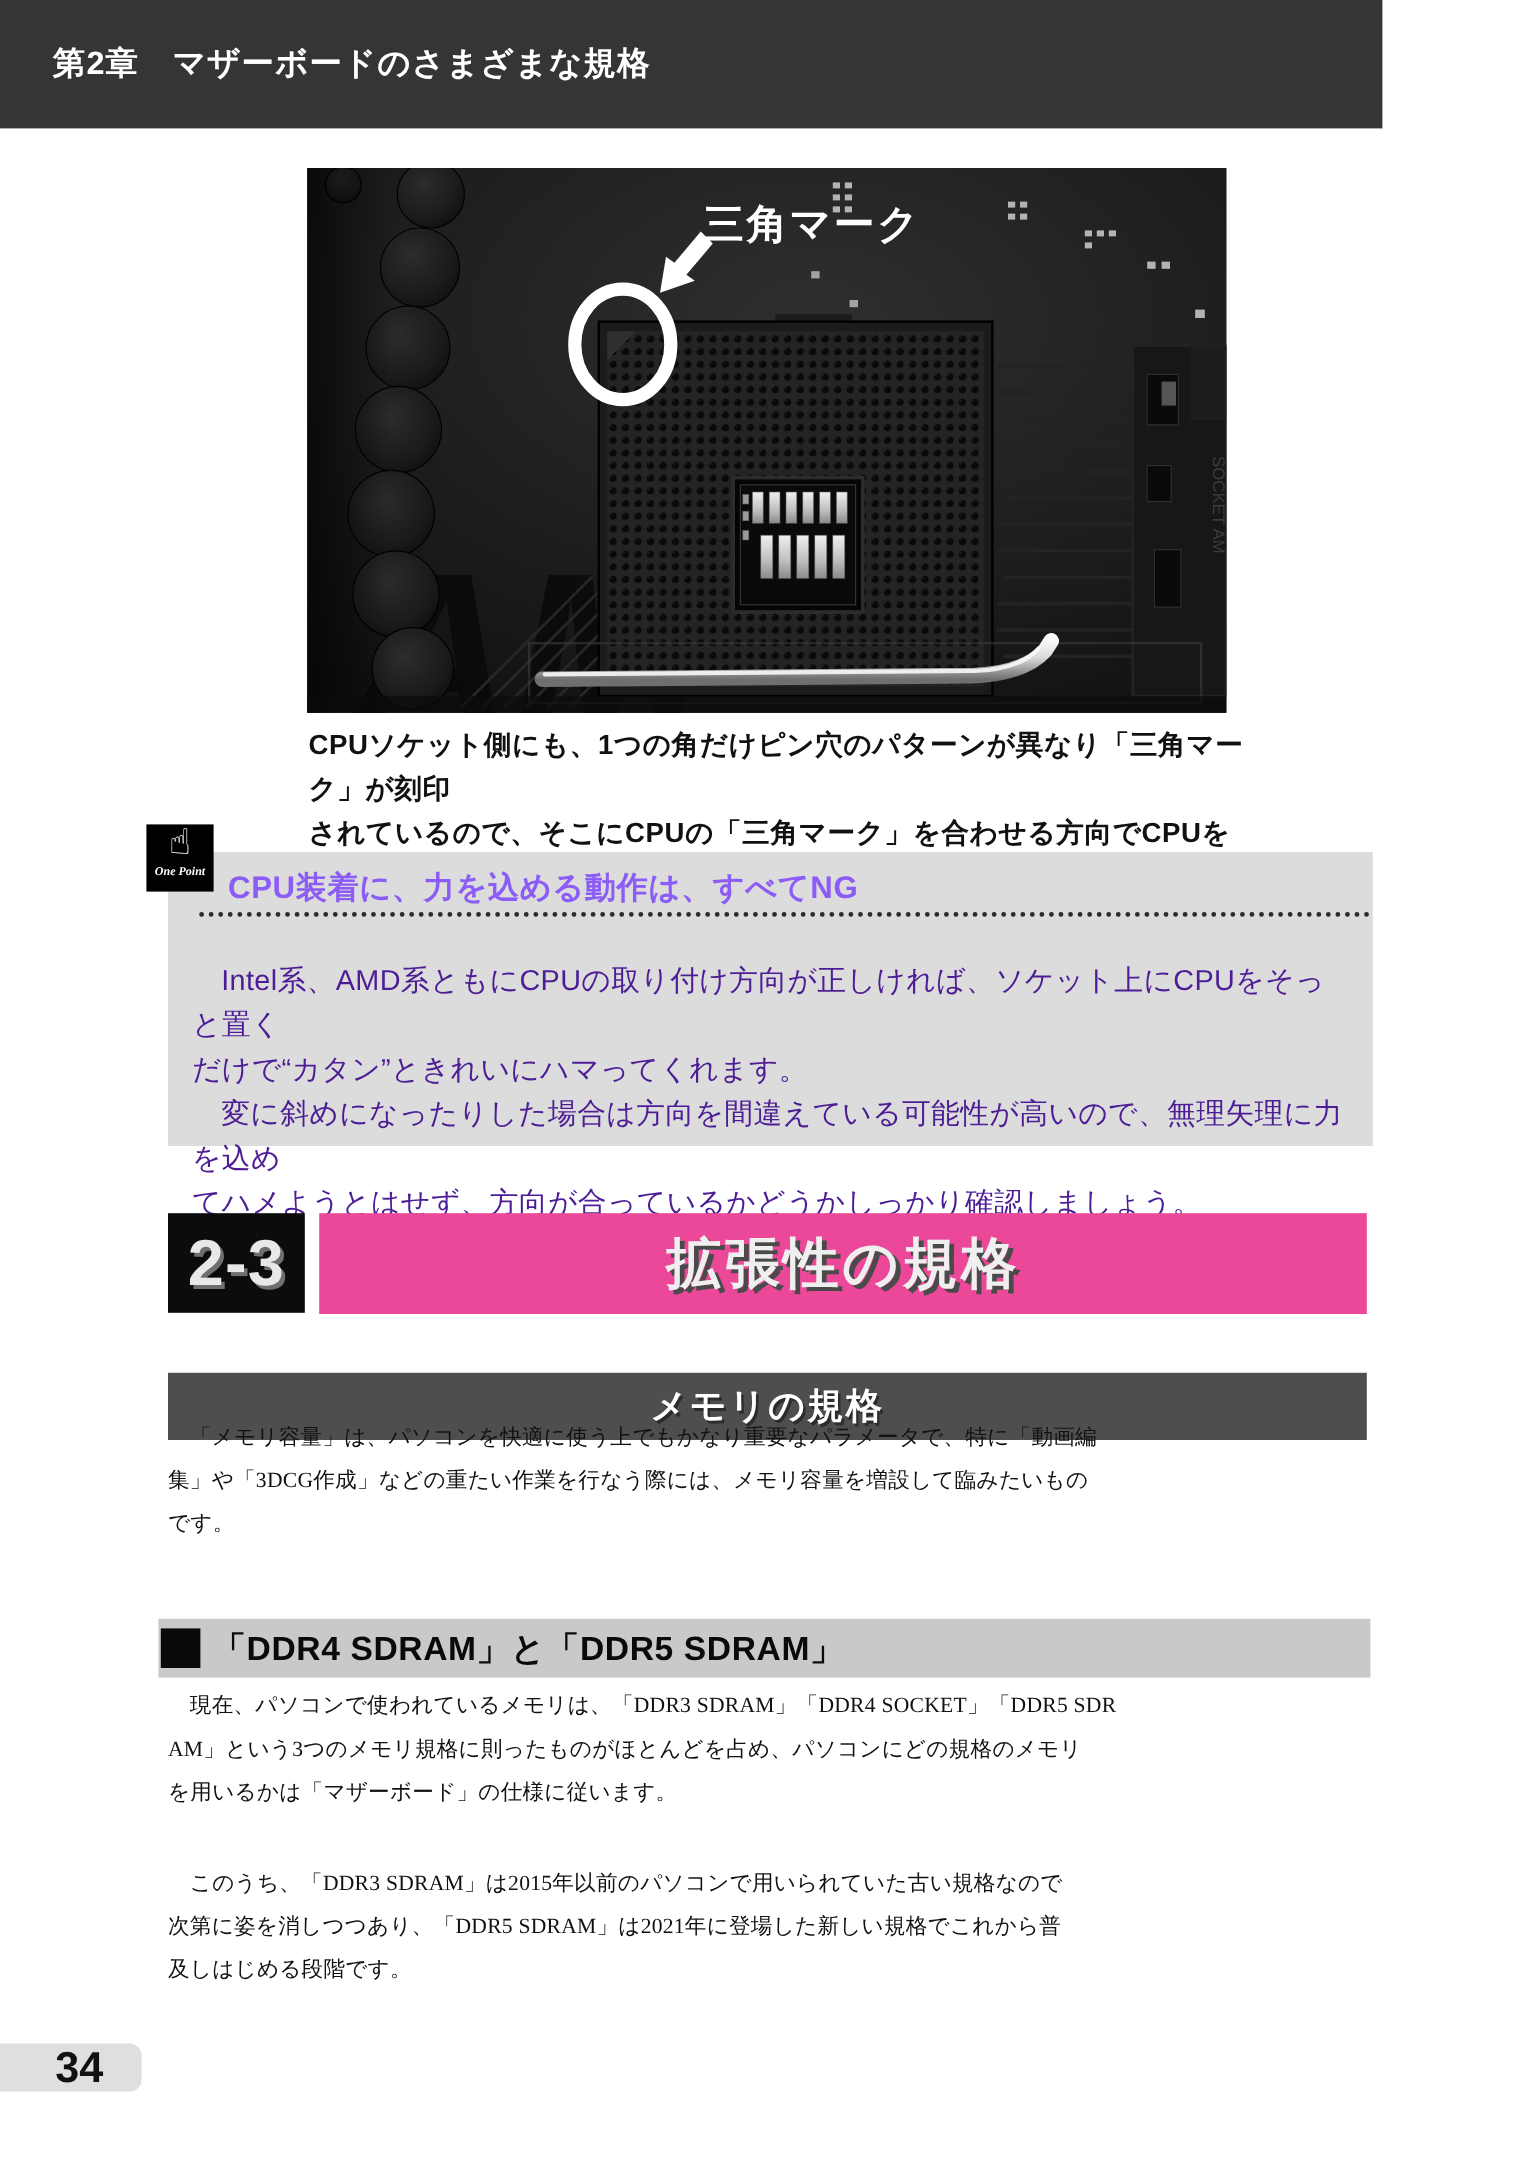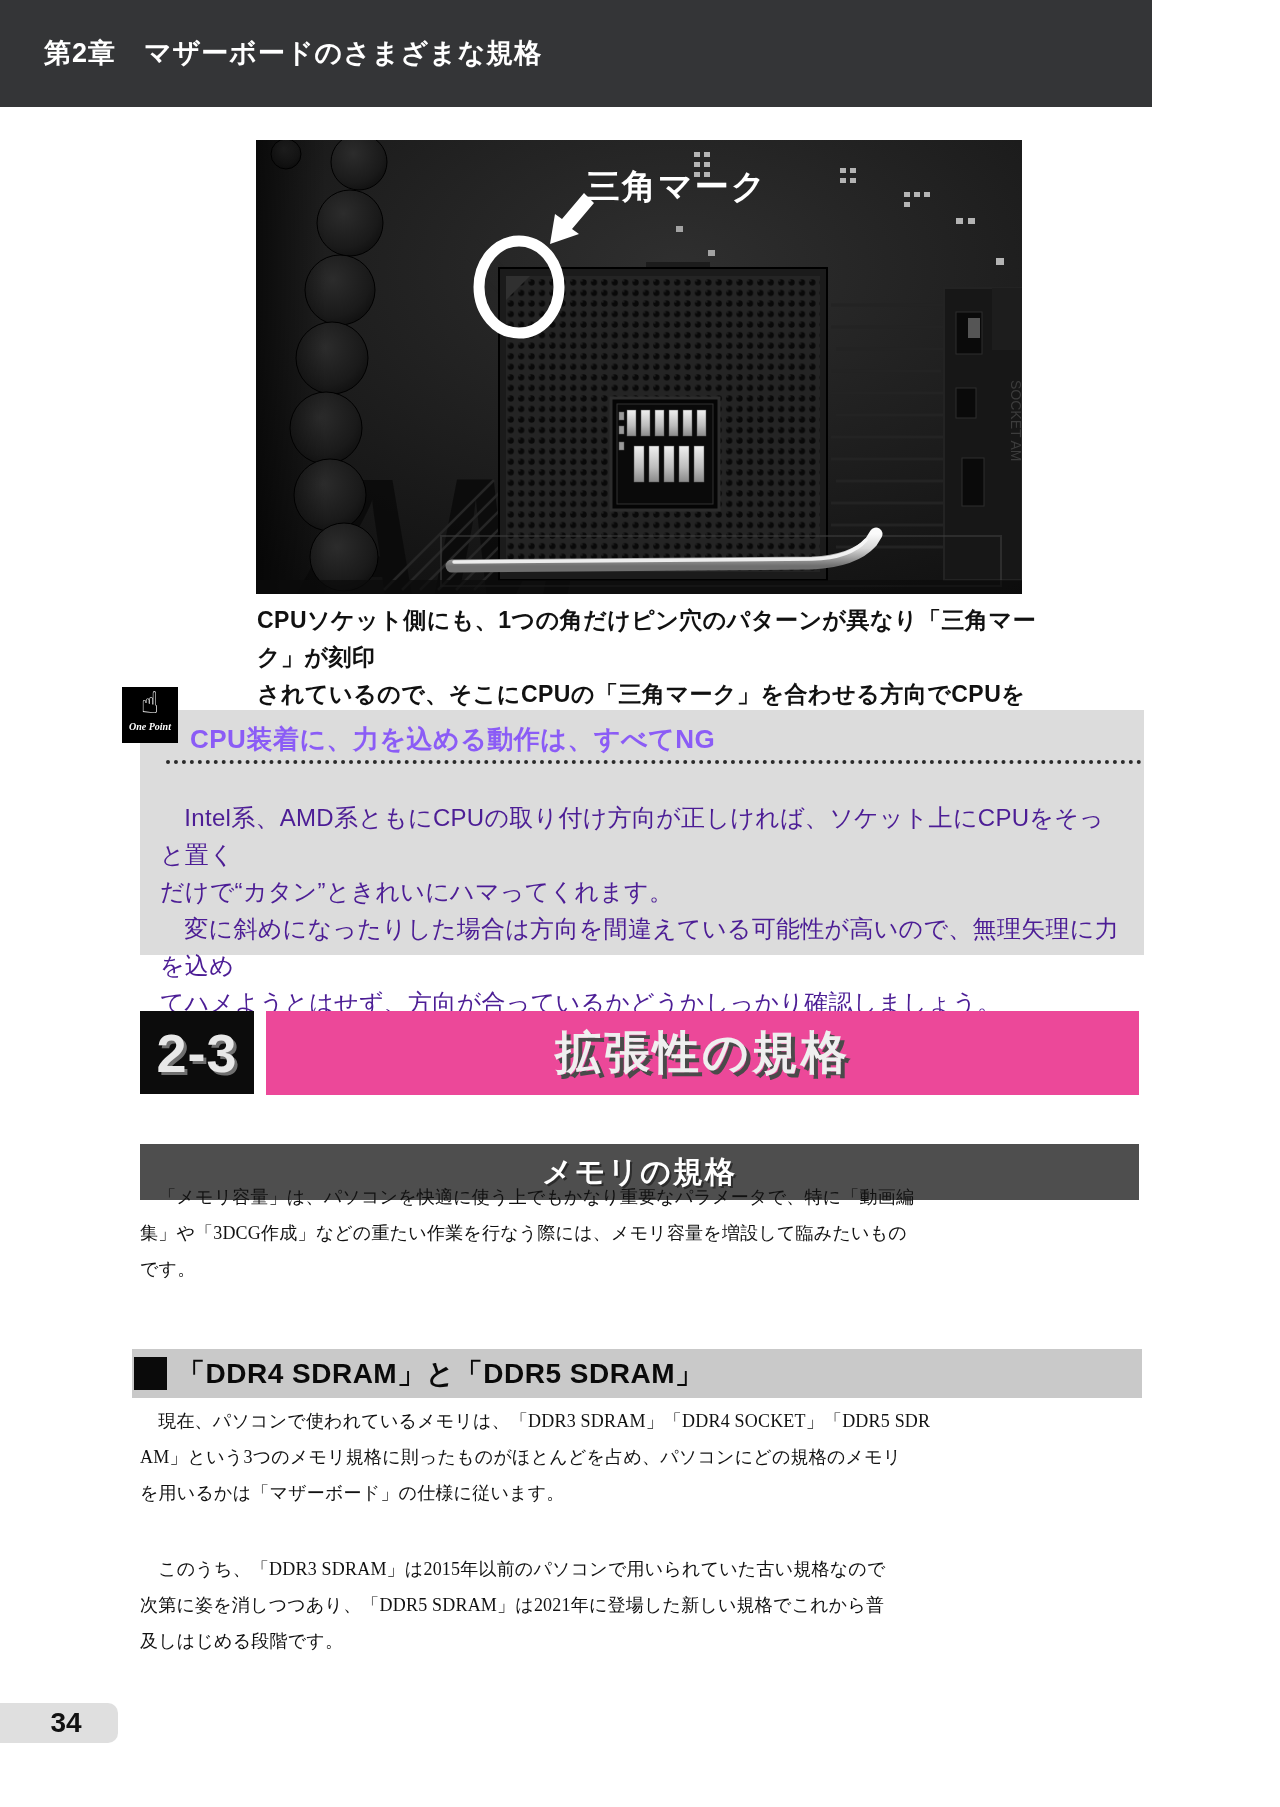--- a/index.html
+++ b/index.html
@@ -51,21 +51,21 @@
   .ddr-bar{left:132px;top:1349px;width:1010px;height:49px;background:#c9c9c9;
            display:flex;align-items:center;}
   .ddr-sq{width:33px;height:33px;background:#0a0a0a;margin-left:2px;flex:0 0 auto;}
   .ddr-head{color:#0a0a0a;font-size:28px;font-weight:bold;margin-left:10px;letter-spacing:.5px;}
   .ddr-p1{left:140px;top:1403px;width:1010px;}
   .ddr-p2{left:140px;top:1551px;width:1010px;}
 
   
   .pageno-box{left:0;top:1703px;width:118px;height:40px;background:#dfdfdf;
               border-radius:0 10px 10px 0;display:flex;align-items:center;justify-content:center;}
-  .pageno{color:#111;font-size:28px;font-weight:bold;padding-left:14px;}
+  .pageno{color:#111;font-size:36px;font-weight:bold;padding-left:14px;}
 </style>
 </head>
 <body>
 
 <div class="page">
 
   <div class="abs chapter-bar">
     <div class="abs chapter-title gothic">第2章　マザーボードのさまざまな規格</div>
   </div>
 

